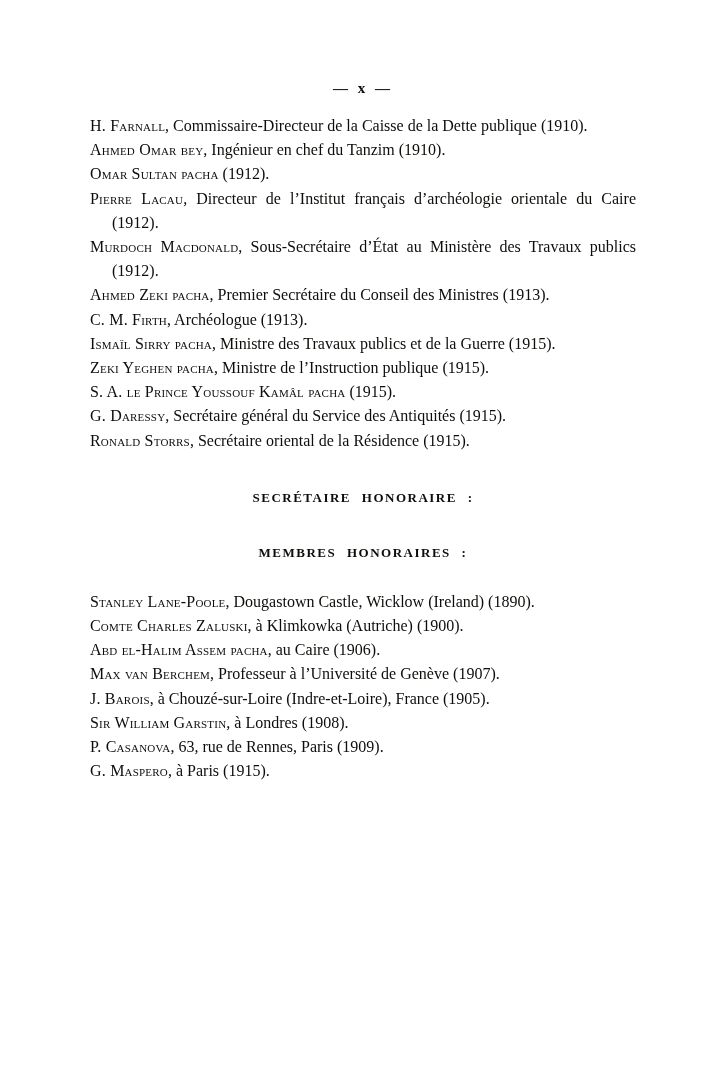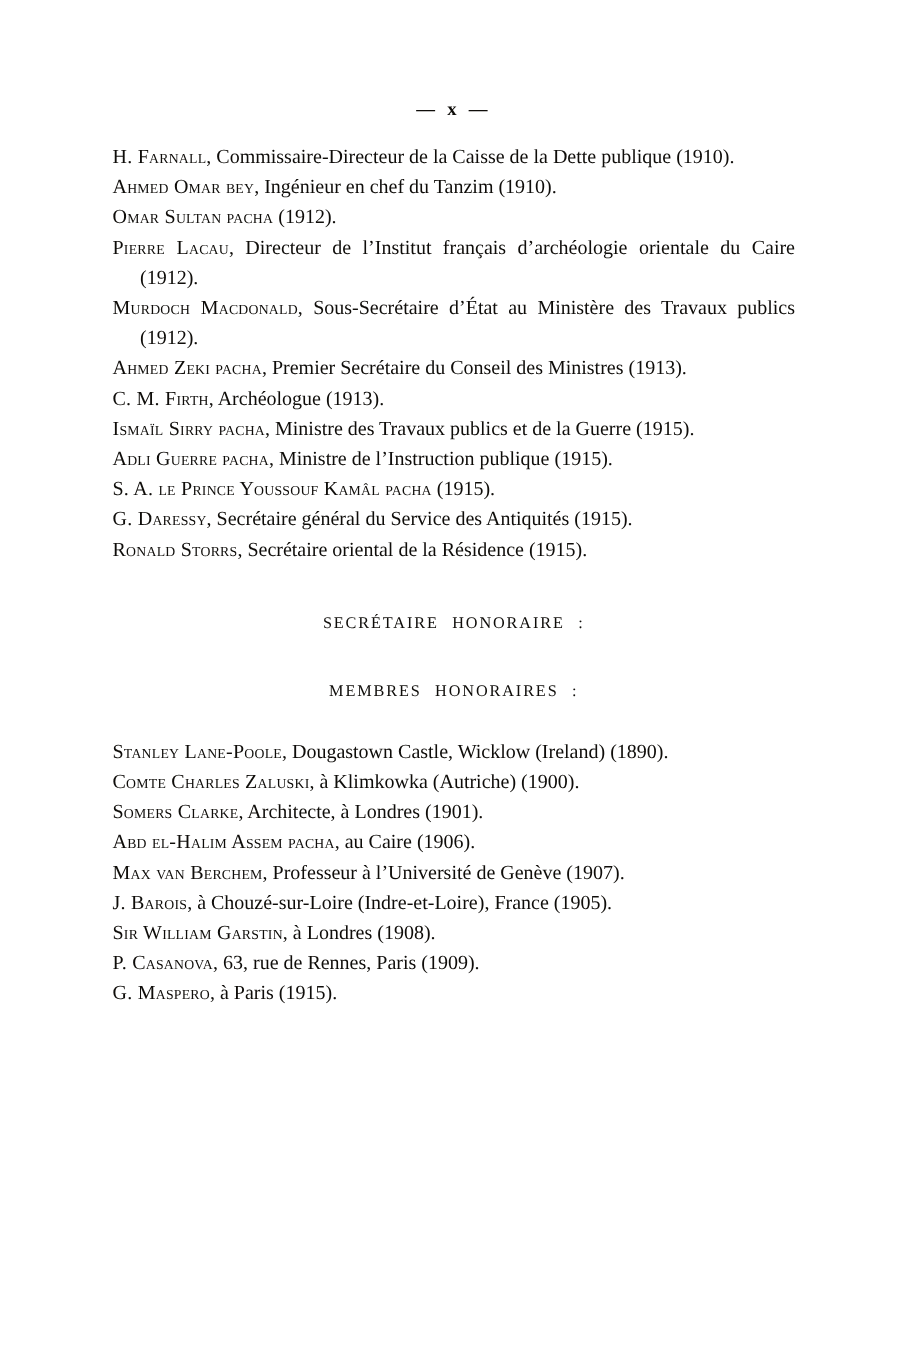--- a/index.html
+++ b/index.html
@@ -50,21 +50,21 @@
     text-indent: -22px;
     font-weight: 400;
   }
   .nm {
     font-variant: small-caps;
     letter-spacing: 0.2px;
   }
   .section-title {
     text-align: center;
     font-size: 13px;
-    font-weight: normal;
+    font-weight: bold;
     letter-spacing: 1.5px;
     word-spacing: 6px;
     margin: 37px 0 29px 0;
   }
   .section-title.second {
     margin-top: 39px;
   }
 </style>
 </head>
 <body>
@@ -76,35 +76,34 @@
 
     <ul class="entry-list">
       <li class="entry"><span class="nm">H. Farnall</span><span>, Commissaire-Directeur de la Caisse de la Dette publique (1910).</span></li>
       <li class="entry"><span class="nm">Ahmed Omar bey</span><span>, Ingénieur en chef du Tanzim (1910).</span></li>
       <li class="entry"><span class="nm">Omar Sultan pacha</span><span> (1912).</span></li>
       <li class="entry"><span class="nm">Pierre Lacau</span><span>, Directeur de l’Institut français d’archéologie orientale du Caire (1912).</span></li>
       <li class="entry"><span class="nm">Murdoch Macdonald</span><span>, Sous-Secrétaire d’État au Ministère des Travaux publics (1912).</span></li>
       <li class="entry"><span class="nm">Ahmed Zeki pacha</span><span>, Premier Secrétaire du Conseil des Ministres (1913).</span></li>
       <li class="entry"><span class="nm">C. M. Firth</span><span>, Archéologue (1913).</span></li>
       <li class="entry"><span class="nm">Ismaïl Sirry pacha</span><span>, Ministre des Travaux publics et de la Guerre (1915).</span></li>
-      <li class="entry"><span class="nm">Adli Guerre pacha</span><span>, Ministre de l’Instruction publique (1915).</span></li>
+      <li class="entry"><span class="nm">Zeki Yeghen pacha</span><span>, Ministre de l’Instruction publique (1915).</span></li>
       <li class="entry"><span class="nm">S. A. le Prince Youssouf Kamâl pacha</span><span> (1915).</span></li>
       <li class="entry"><span class="nm">G. Daressy</span><span>, Secrétaire général du Service des Antiquités (1915).</span></li>
       <li class="entry"><span class="nm">Ronald Storrs</span><span>, Secrétaire oriental de la Résidence (1915).</span></li>
     </ul>
 
     <h2 class="section-title">SECRÉTAIRE HONORAIRE :</h2>
 
 
     <h2 class="section-title second">MEMBRES HONORAIRES :</h2>
 
     <ul class="entry-list">
       <li class="entry"><span class="nm">Stanley Lane-Poole</span><span>, Dougastown Castle, Wicklow (Ireland) (1890).</span></li>
       <li class="entry"><span class="nm">Comte Charles Zaluski</span><span>, à Klimkowka (Autriche) (1900).</span></li>
-      <li class="entry"><span class="nm">Somers Clarke</span><span>, Architecte, à Londres (1901).</span></li>
       <li class="entry"><span class="nm">Abd el-Halim Assem pacha</span><span>, au Caire (1906).</span></li>
       <li class="entry"><span class="nm">Max van Berchem</span><span>, Professeur à l’Université de Genève (1907).</span></li>
       <li class="entry"><span class="nm">J. Barois</span><span>, à Chouzé-sur-Loire (Indre-et-Loire), France (1905).</span></li>
       <li class="entry"><span class="nm">Sir William Garstin</span><span>, à Londres (1908).</span></li>
       <li class="entry"><span class="nm">P. Casanova</span><span>, 63, rue de Rennes, Paris (1909).</span></li>
       <li class="entry"><span class="nm">G. Maspero</span><span>, à Paris (1915).</span></li>
     </ul>
 
   </div>
 </div>

